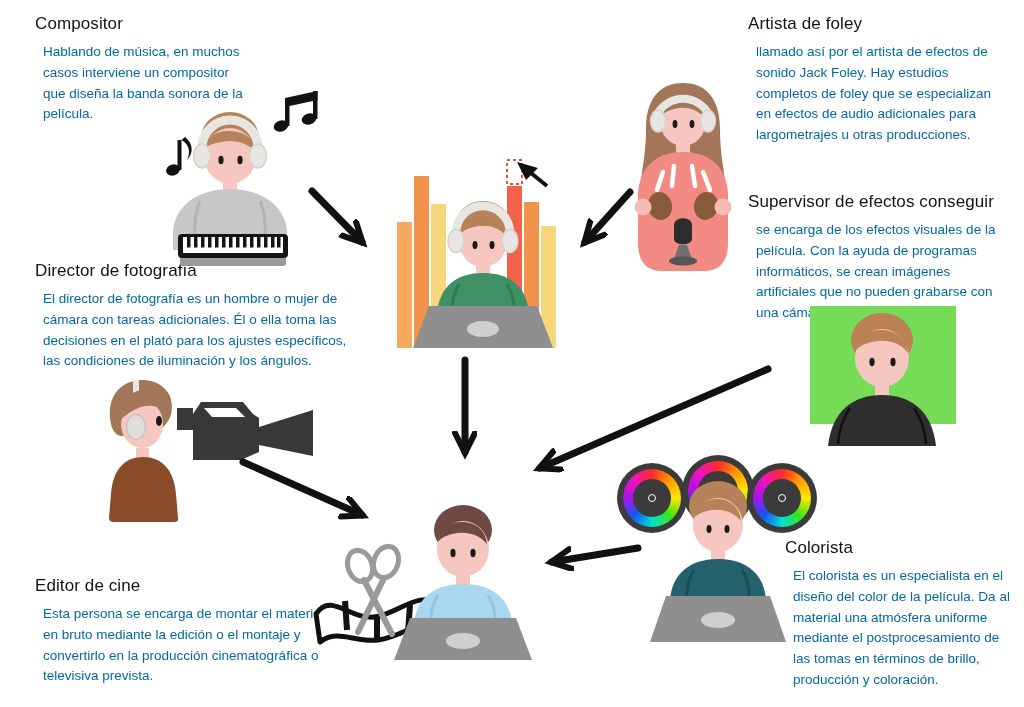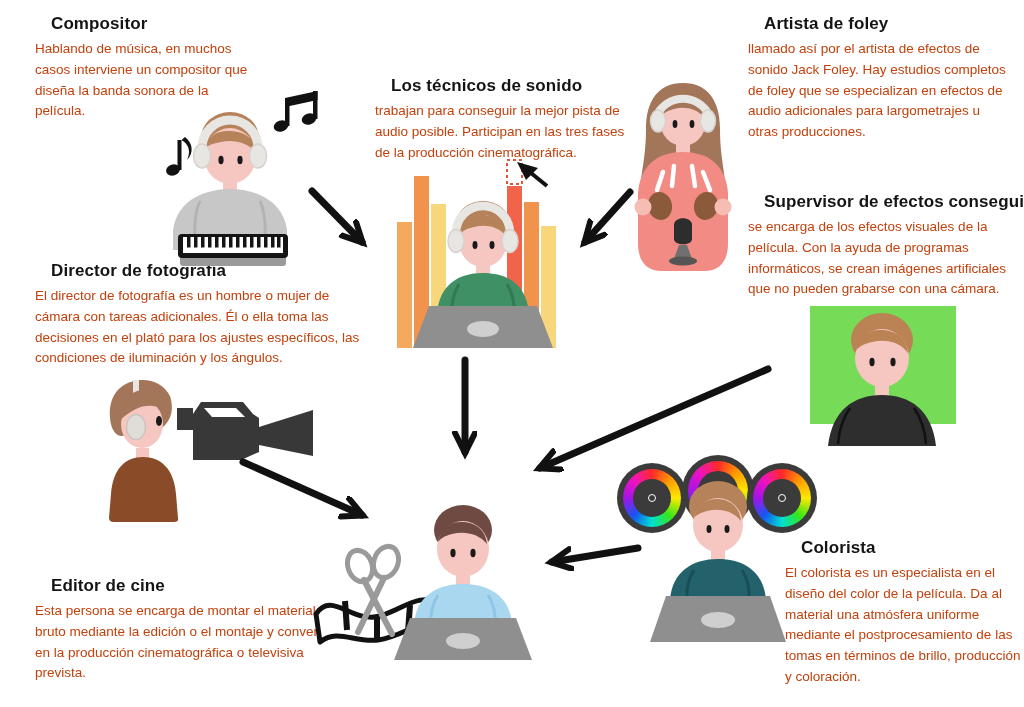--- a/index.html
+++ b/index.html
@@ -1,21 +1,21 @@
 <!DOCTYPE html>
 <html><head>
 <meta charset="utf-8">
 <style>
   html,body{margin:0;padding:0;}
   body{width:1024px;height:707px;position:relative;overflow:hidden;background:#ffffff;
        font-family:"Liberation Sans", sans-serif;}
   .canvas{position:absolute;inset:0;}
   .role{position:absolute;}
-  .role h2{margin:0 0 5px 16px;font-size:17px;font-weight:700;color:#141414;white-space:nowrap;letter-spacing:.1px;}
-  .role p{margin:0;font-size:13.5px;line-height:1.54;color:#c2410c;}
+  .role h2{margin:0 0 5px 0;font-size:17px;font-weight:400;color:#141414;white-space:nowrap;letter-spacing:.1px;}
+  .role p{margin:8px;font-size:13.5px;line-height:1.54;color:#0369a1;}
   .illus{position:absolute;}
   svg{display:block;overflow:visible;}
   .wheel{position:absolute;border-radius:50%;background:#3b3b3b;z-index:1;}
   .wheel .ring{position:absolute;inset:6px;border-radius:50%;
     background:conic-gradient(#ff2a2a,#ff9a00,#ffe800,#37e617,#00e0d0,#1556f0,#a513e8,#f012be,#ff2a2a);}
   .wheel .hub{position:absolute;inset:16px;border-radius:50%;background:#3b3b3b;}
   .wheel .dot{position:absolute;left:50%;top:50%;width:6px;height:6px;margin:-4px 0 0 -4px;
     border:1.5px solid #ffffff;border-radius:50%;}
   .person-svg{position:absolute;z-index:2;}
   .arrows{position:absolute;inset:0;z-index:3;pointer-events:none;}
@@ -23,24 +23,20 @@
 </head>
 <body>
 
 <div class="canvas">
 
   <section class="role" style="left:35px;top:14px;width:218px;">
     <h2>Compositor</h2>
     <p>Hablando de música, en muchos casos interviene un compositor que diseña la banda sonora de la película.</p>
   </section>
 
-  <section class="role" style="left:375px;top:76px;width:252px;">
-    <h2>Los técnicos de sonido</h2>
-    <p>trabajan para conseguir la mejor pista de audio posible. Participan en las tres fases de la producción cinematográfica.</p>
-  </section>
 
   <section class="role" style="left:748px;top:14px;width:264px;">
     <h2>Artista de foley</h2>
     <p>llamado así por el artista de efectos de sonido Jack Foley. Hay estudios completos de foley que se especializan en efectos de audio adicionales para largometrajes u otras producciones.</p>
   </section>
 
   <section class="role" style="left:748px;top:192px;width:272px;">
     <h2>Supervisor de efectos conseguir</h2>
     <p>se encarga de los efectos visuales de la película. Con la ayuda de programas informáticos, se crean imágenes artificiales que no pueden grabarse con una cámara.</p>
   </section>

